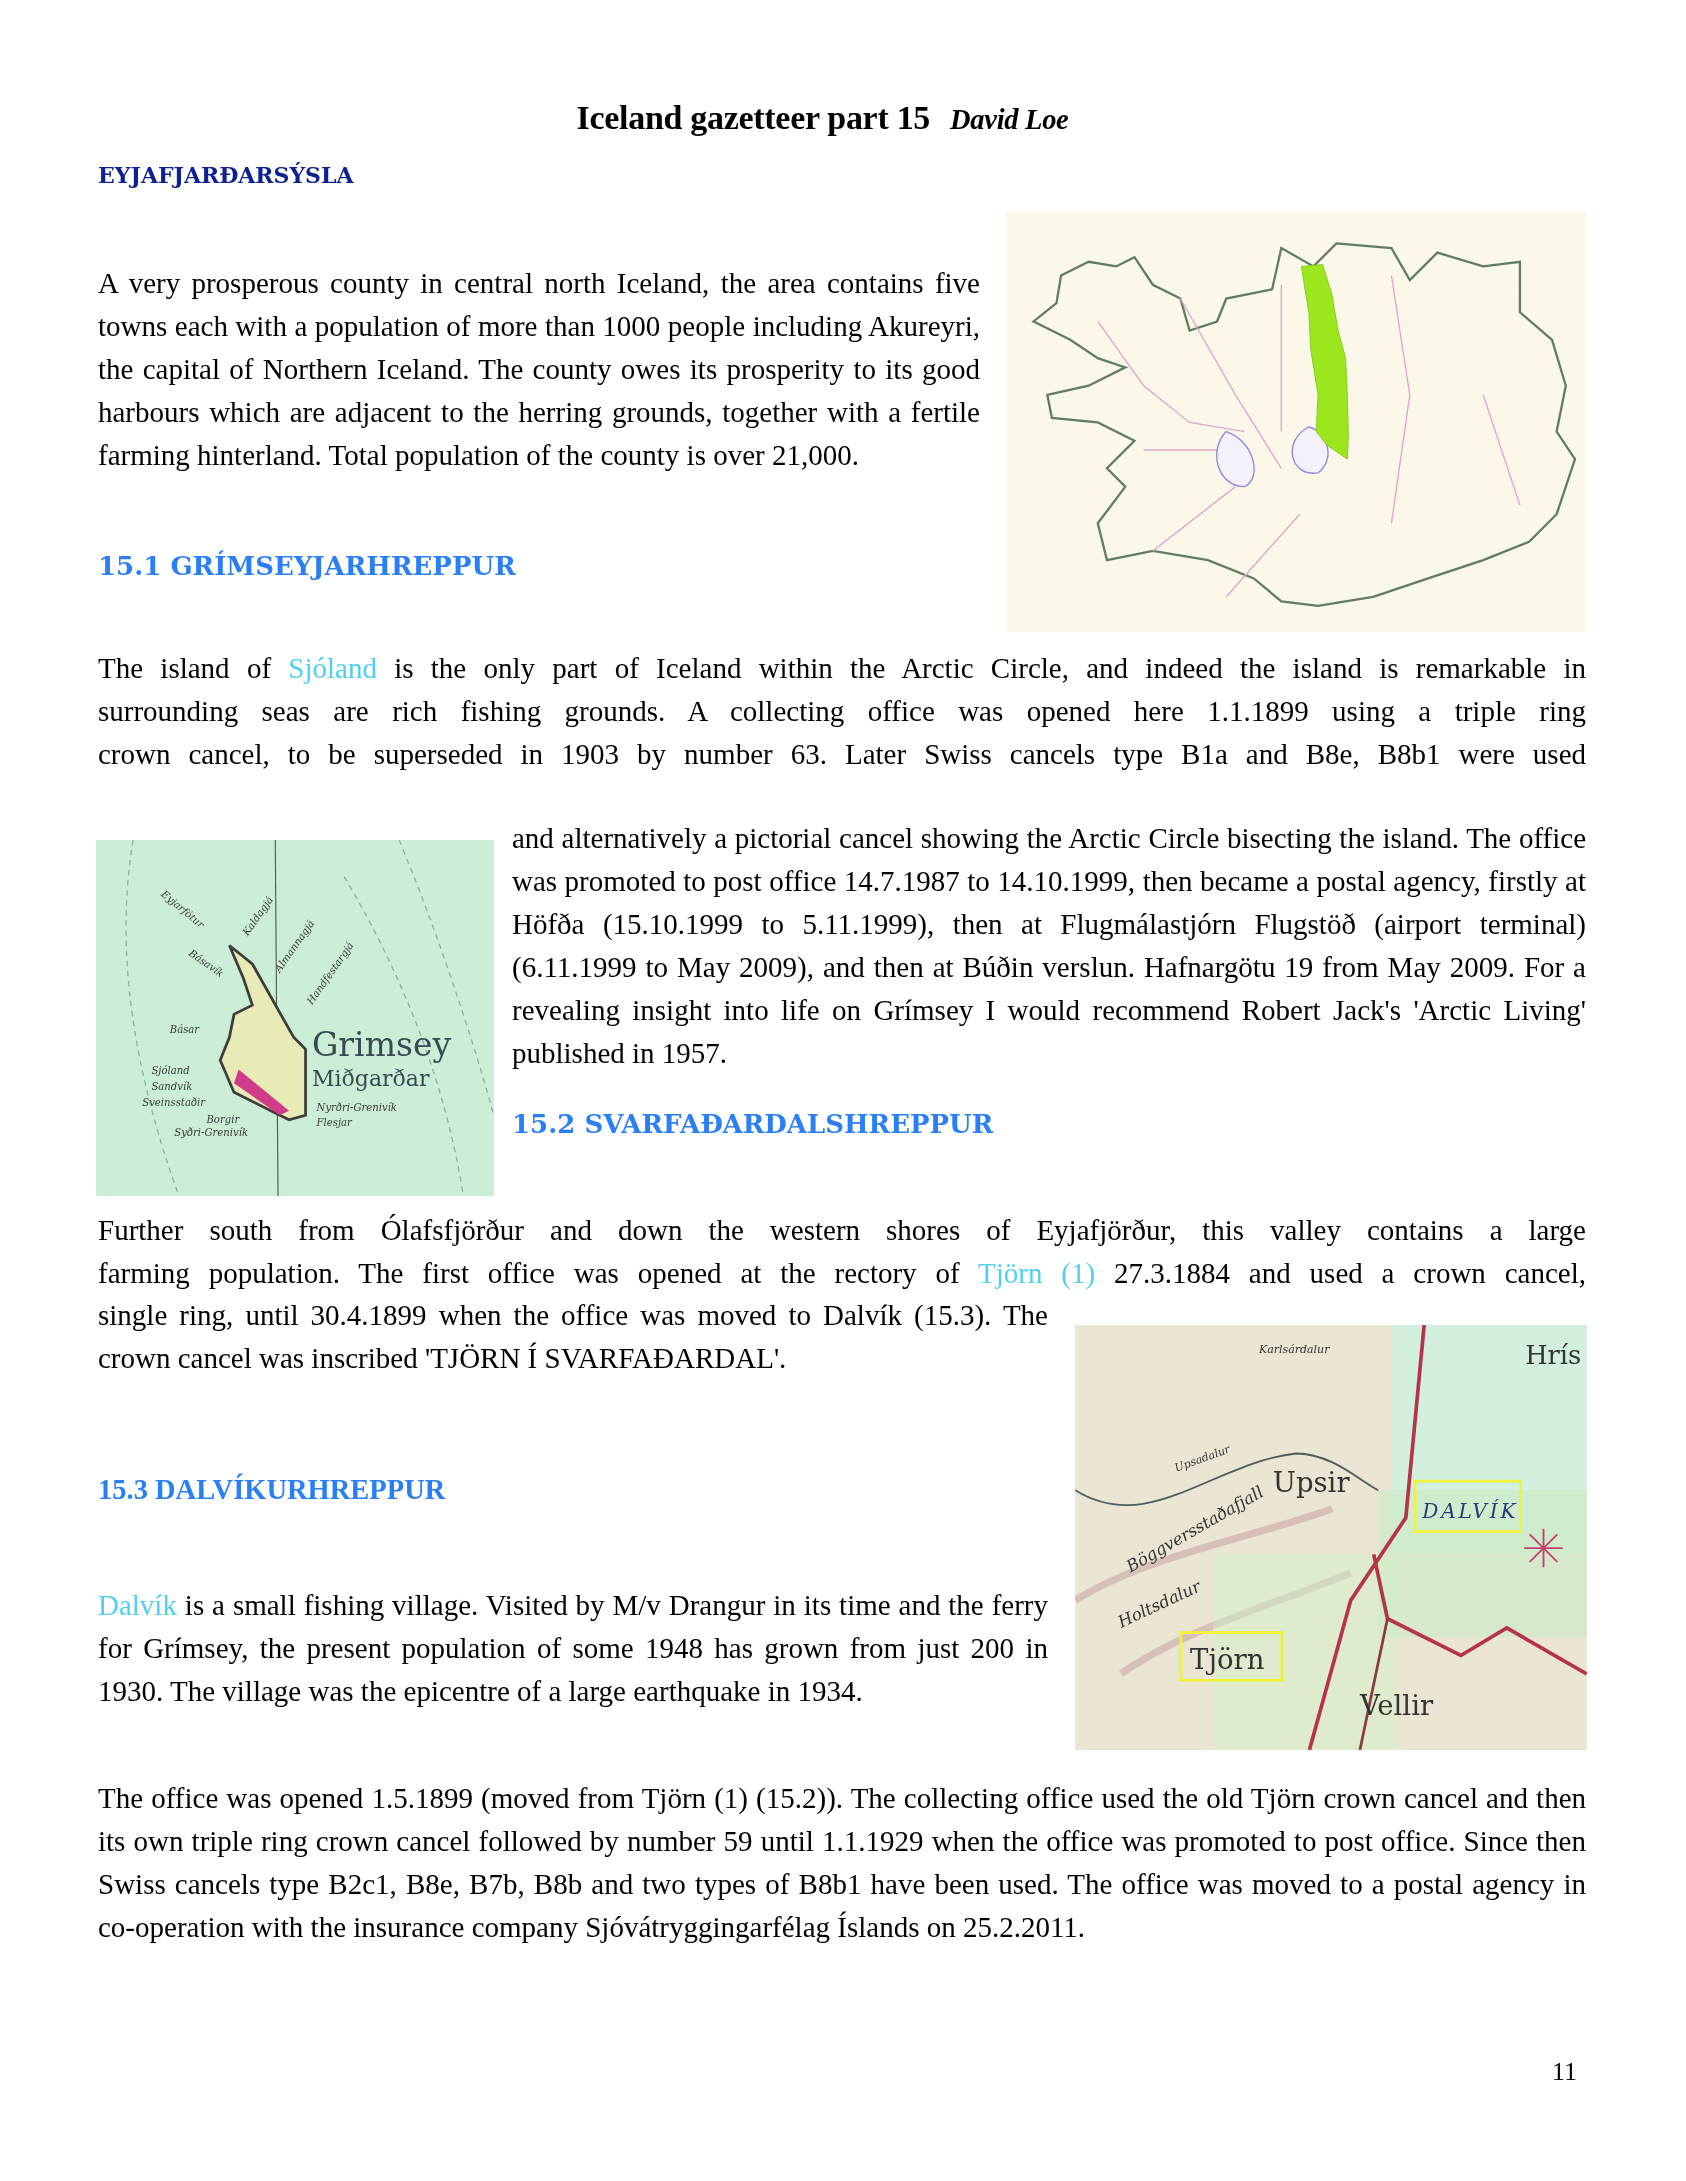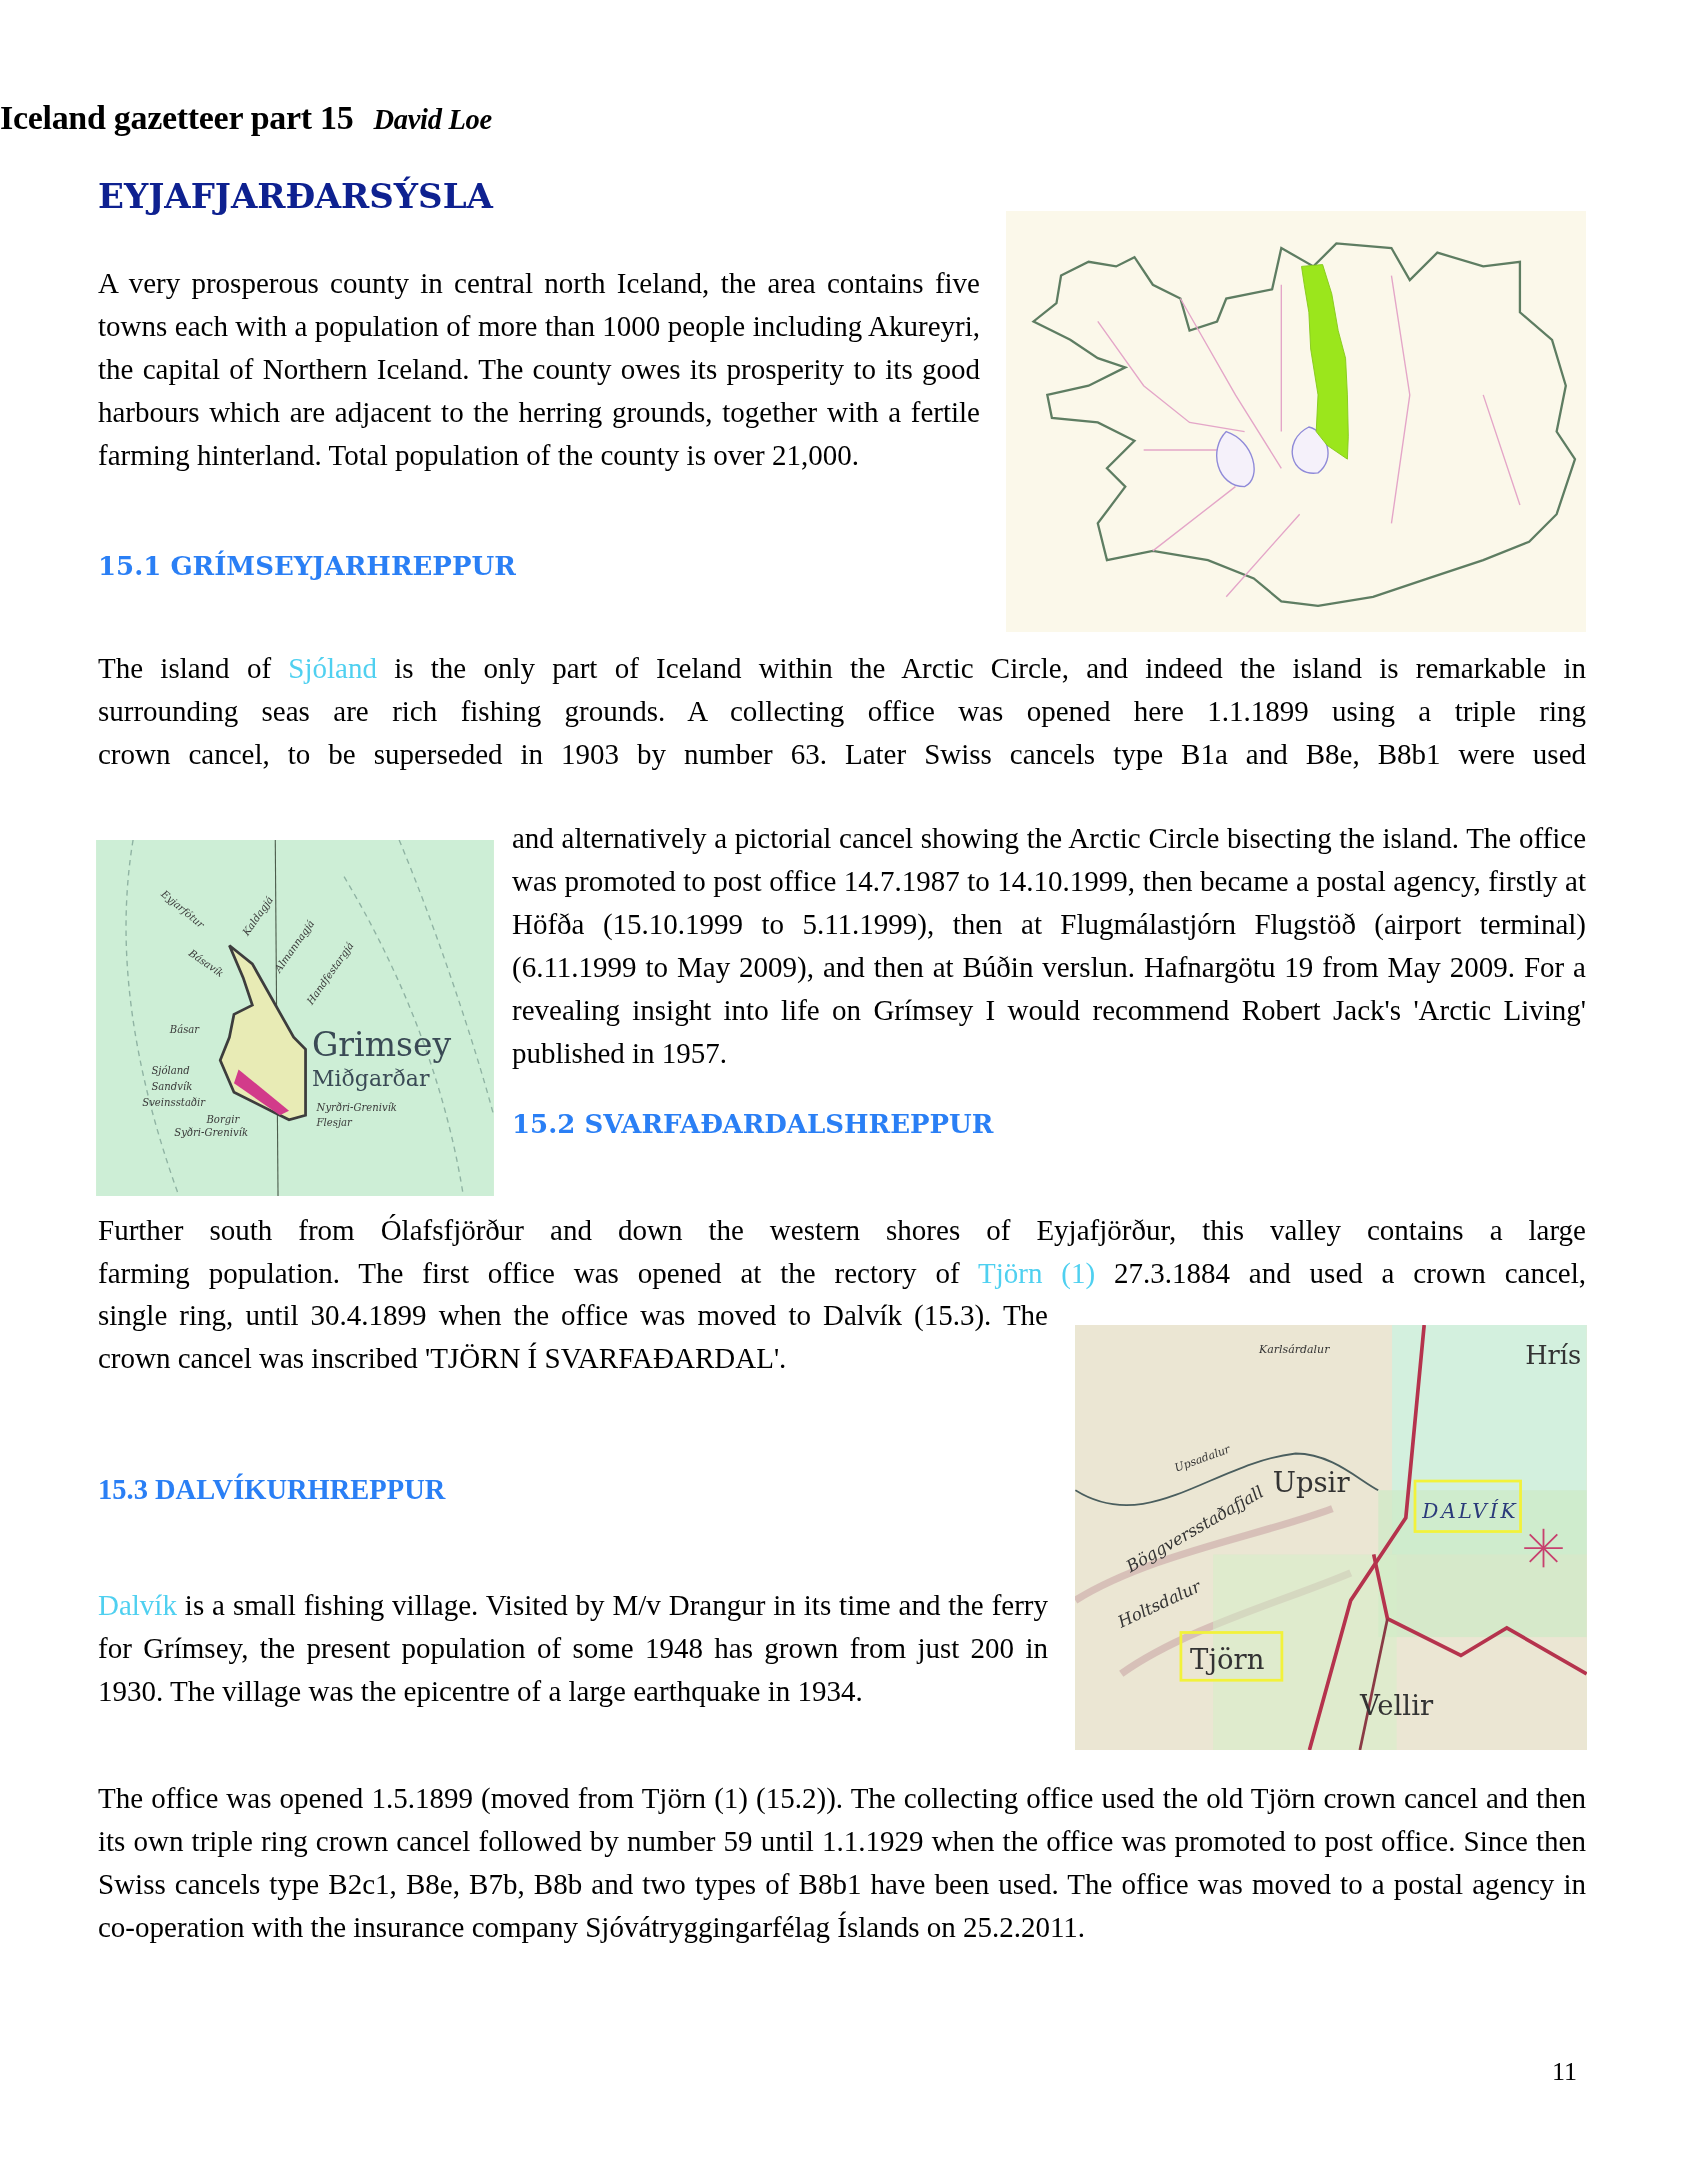--- a/index.html
+++ b/index.html
@@ -1,21 +1,21 @@
 <!DOCTYPE html>
 <html style="font-size:14.7px"><head>
 <meta charset="utf-8">
 <style>
   html, body { margin: 0; padding: 0; background: #ffffff; }
   body { width: 1686px; height: 2182px; position: relative; overflow: hidden;
          font-family: "Liberation Serif", "DejaVu Serif", serif; color: #000; }
   .abs { position: absolute; }
-  .title { left: 0; width: 1645px; top: 99px; font-size: 34px; font-weight: bold; letter-spacing: -0.3px; }
+  .title { left: 0; width: 1645px; top: 99px; text-align: center; font-size: 34px; font-weight: bold; letter-spacing: -0.3px; }
   .title .author { font-style: italic; font-size: 28.5px; margin-left: 20px; }
-  .county { left: 98px; top: 176px; font-family: "DejaVu Serif", serif; font-weight: bold; font-size: 34px; color: #0e2190; letter-spacing: 0px; }
+  .county { left: 98px; top: 162px; font-family: "DejaVu Serif", serif; font-weight: bold; font-size: 22px; color: #0e2190; letter-spacing: 0px; }
   .body { font-size: 29px; line-height: 43px; text-align: justify; }
   .body p { margin: 0; }
   .sec { font-family: "DejaVu Serif", serif; font-weight: bold; font-size: 26px; color: #2a7ff5; }
   .sec.serif { font-family: "Liberation Serif", serif; font-size: 28.5px; }
   .link { color: #4fd0f0; cursor: pointer; }
   .img { overflow: hidden; }
   .pagenum { left: 1552px; top: 2057px; font-size: 26px; }
   .just-all { text-align: justify; text-align-last: justify; }
 </style>
 </head>

